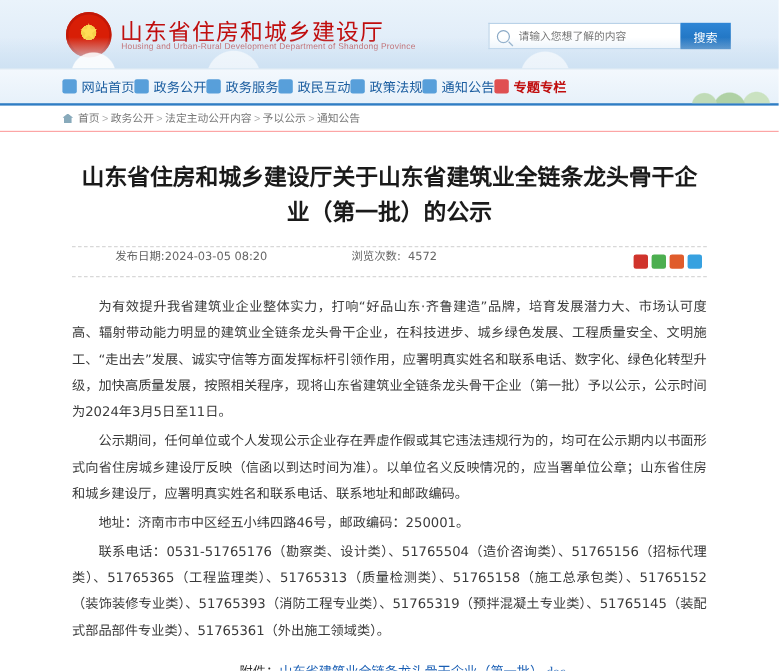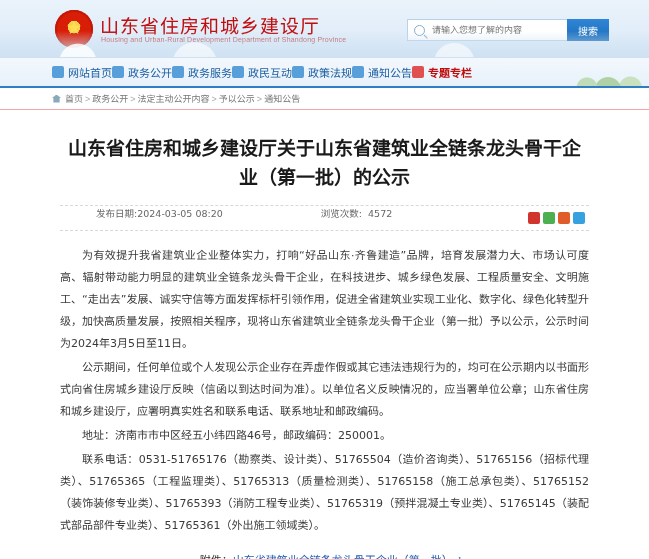--- a/index.html
+++ b/index.html
@@ -197,21 +197,21 @@
     border-top: 1px dashed #d8d8d8;
     border-bottom: 1px dashed #d8d8d8;
     height: 26px;
     display: flex;
     position: relative;
     font-size: 9.5px;
     color: #666;
     font-family: "DejaVu Sans", sans-serif;
   }
   .meta .m1 { margin-left: 36px; }
-  .meta .m2 { margin-left: 98px; }
+  .meta .m2 { margin-left: 70px; }
   .meta .tools {
     position: absolute;
     right: 4px; top: 50%;
     transform: translateY(-50%);
     display: flex;
     gap: 3px;
   }
   .meta .tools span {
     width: 12px; height: 12px;
     border-radius: 2px;
@@ -330,21 +330,21 @@
     <span class="m2"><span>浏览次数:</span>&nbsp;&nbsp;<span>4572</span></span>
     <span class="tools">
       <span class="ico-eye"></span>
       <span class="ico-wx"></span>
       <span class="ico-wb"></span>
       <span class="ico-qq"></span>
     </span>
   </div>
 
   <div class="body-text">
-    <p>为有效提升我省建筑业企业整体实力，打响“好品山东·齐鲁建造”品牌，培育发展潜力大、市场认可度高、辐射带动能力明显的建筑业全链条龙头骨干企业，在科技进步、城乡绿色发展、工程质量安全、文明施工、“走出去”发展、诚实守信等方面发挥标杆引领作用，促进全省建筑业实现工业化、数字化、绿色化转型升级，加快高质量发展，按照相关程序，现将山东省建筑业全链条龙头骨干企业（第一批）予以公示，公示时间为2024年3月5日至11日。</p>
+    <p>为有效提升我省建筑业企业整体实力，打响“好品山东·齐鲁建造”品牌，培育发展潜力大、市场认可度高、辐射带动能力明显的建筑业全链条龙头骨干企业，在科技进步、城乡绿色发展、工程质量安全、文明施工、“走出去”发展、诚实守信等方面发挥标杆引领作用，应署明真实姓名和联系电话、数字化、绿色化转型升级，加快高质量发展，按照相关程序，现将山东省建筑业全链条龙头骨干企业（第一批）予以公示，公示时间为2024年3月5日至11日。</p>
     <p>公示期间，任何单位或个人发现公示企业存在弄虚作假或其它违法违规行为的，均可在公示期内以书面形式向省住房城乡建设厅反映（信函以到达时间为准）。以单位名义反映情况的，应当署单位公章；山东省住房和城乡建设厅，应署明真实姓名和联系电话、联系地址和邮政编码。</p>
     <p>地址：济南市市中区经五小纬四路46号，邮政编码：250001。</p>
     <p>联系电话：0531-51765176（勘察类、设计类）、51765504（造价咨询类）、51765156（招标代理类）、51765365（工程监理类）、51765313（质量检测类）、51765158（施工总承包类）、51765152（装饰装修专业类）、51765393（消防工程专业类）、51765319（预拌混凝土专业类）、51765145（装配式部品部件专业类）、51765361（外出施工领域类）。</p>
   </div>
 
   <div class="attach">
     <span>附件：</span><a>山东省建筑业全链条龙头骨干企业（第一批）.doc</a>
   </div>
 
   <div class="signoff">

